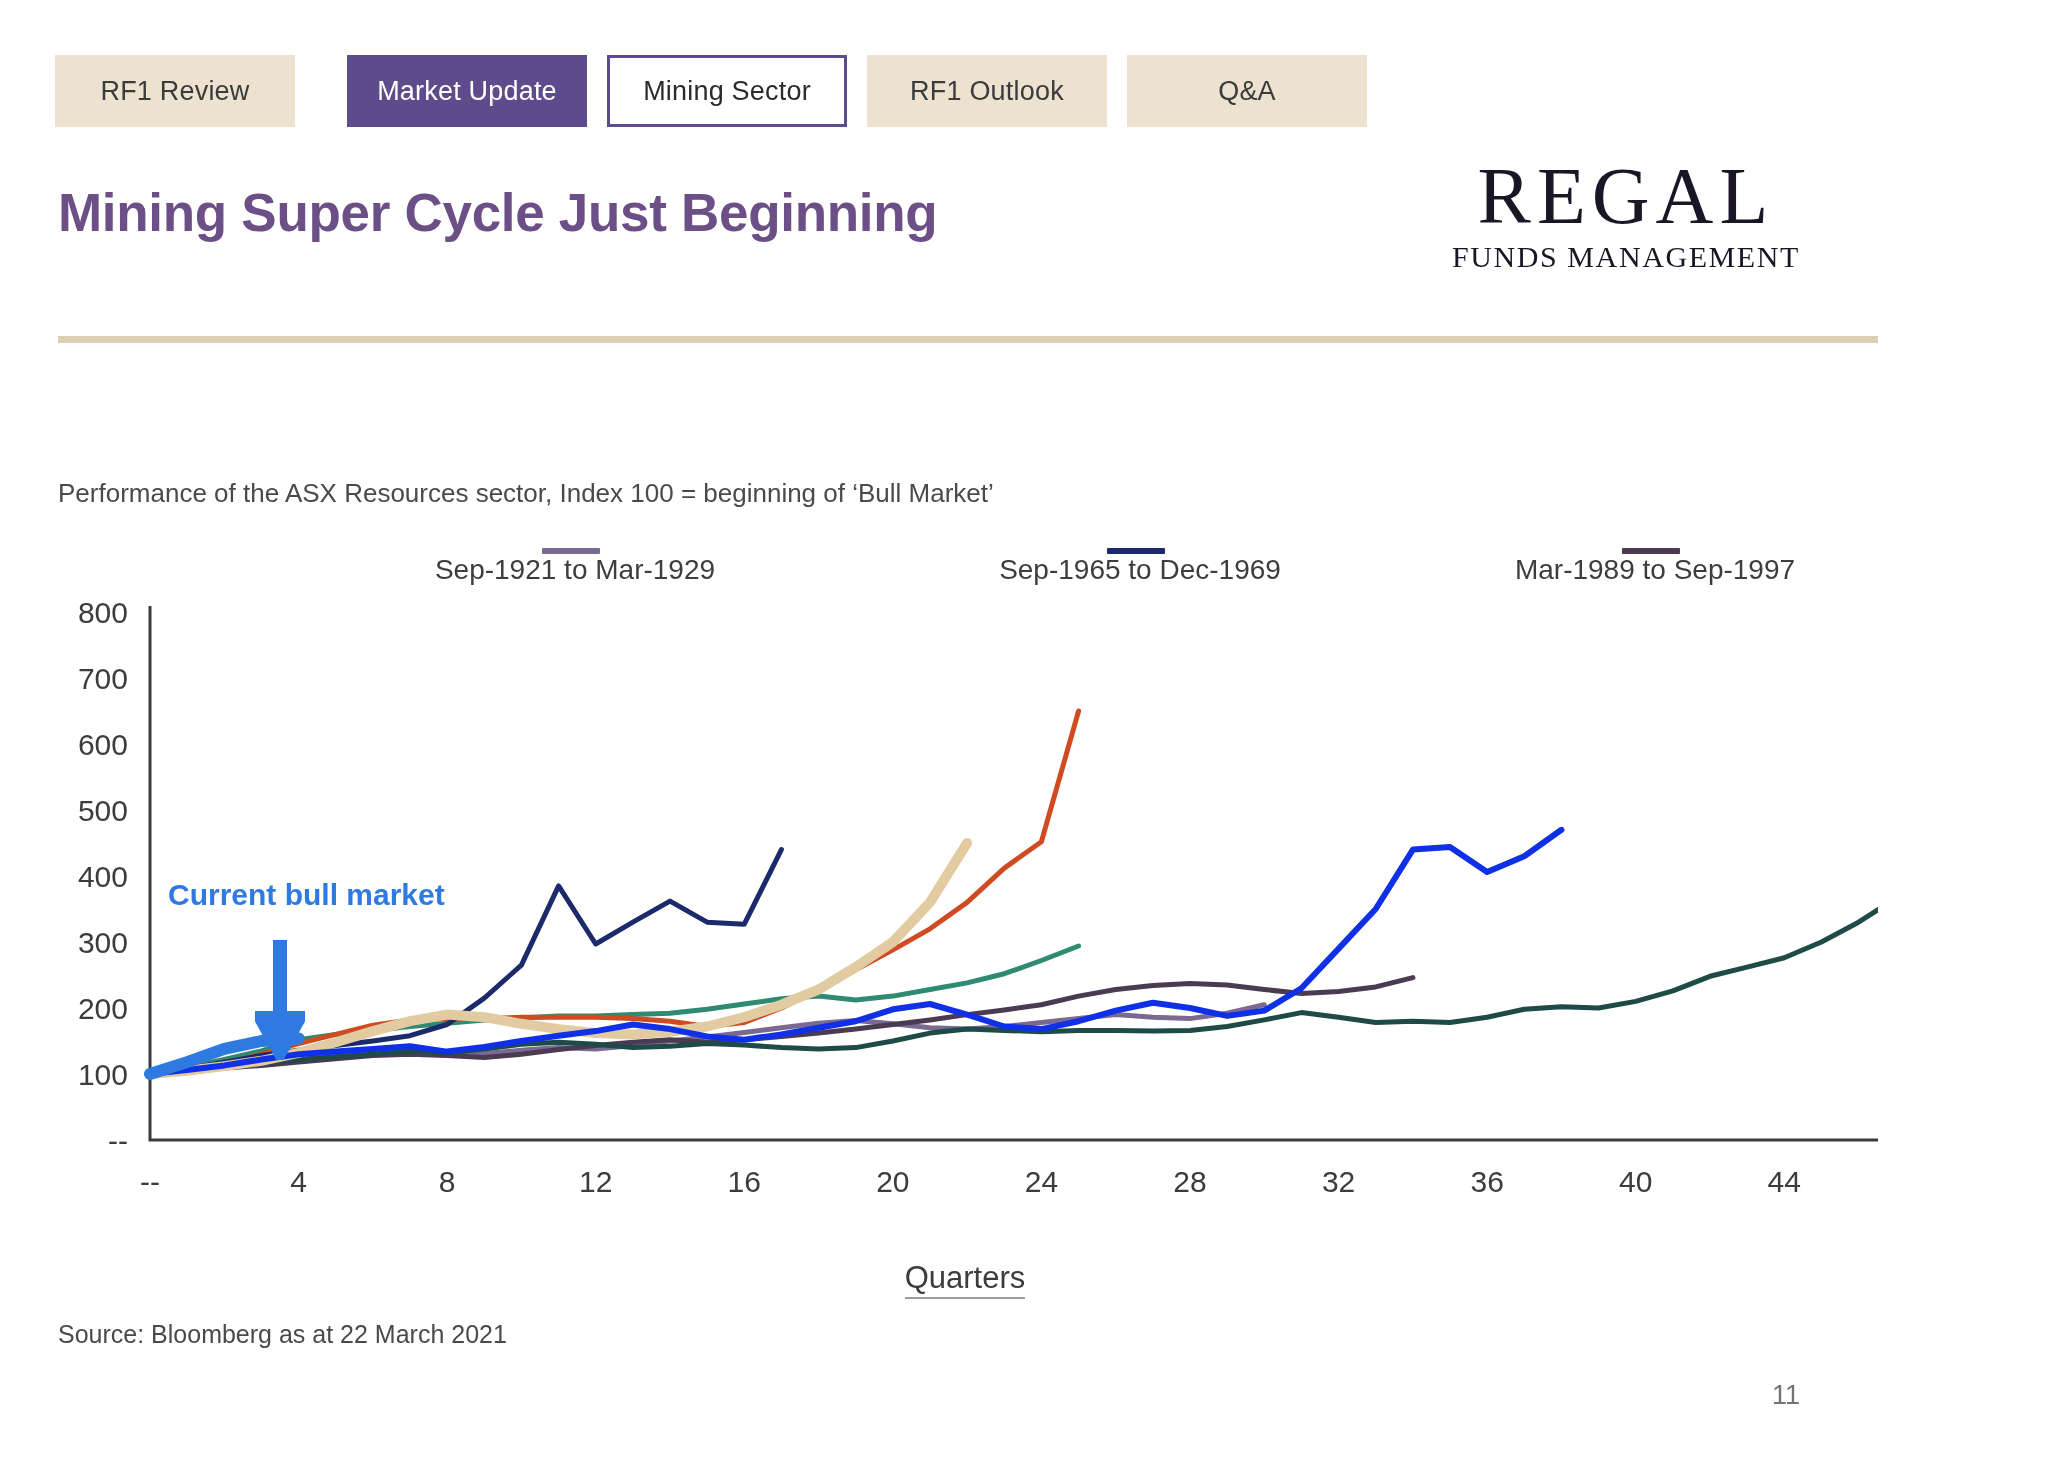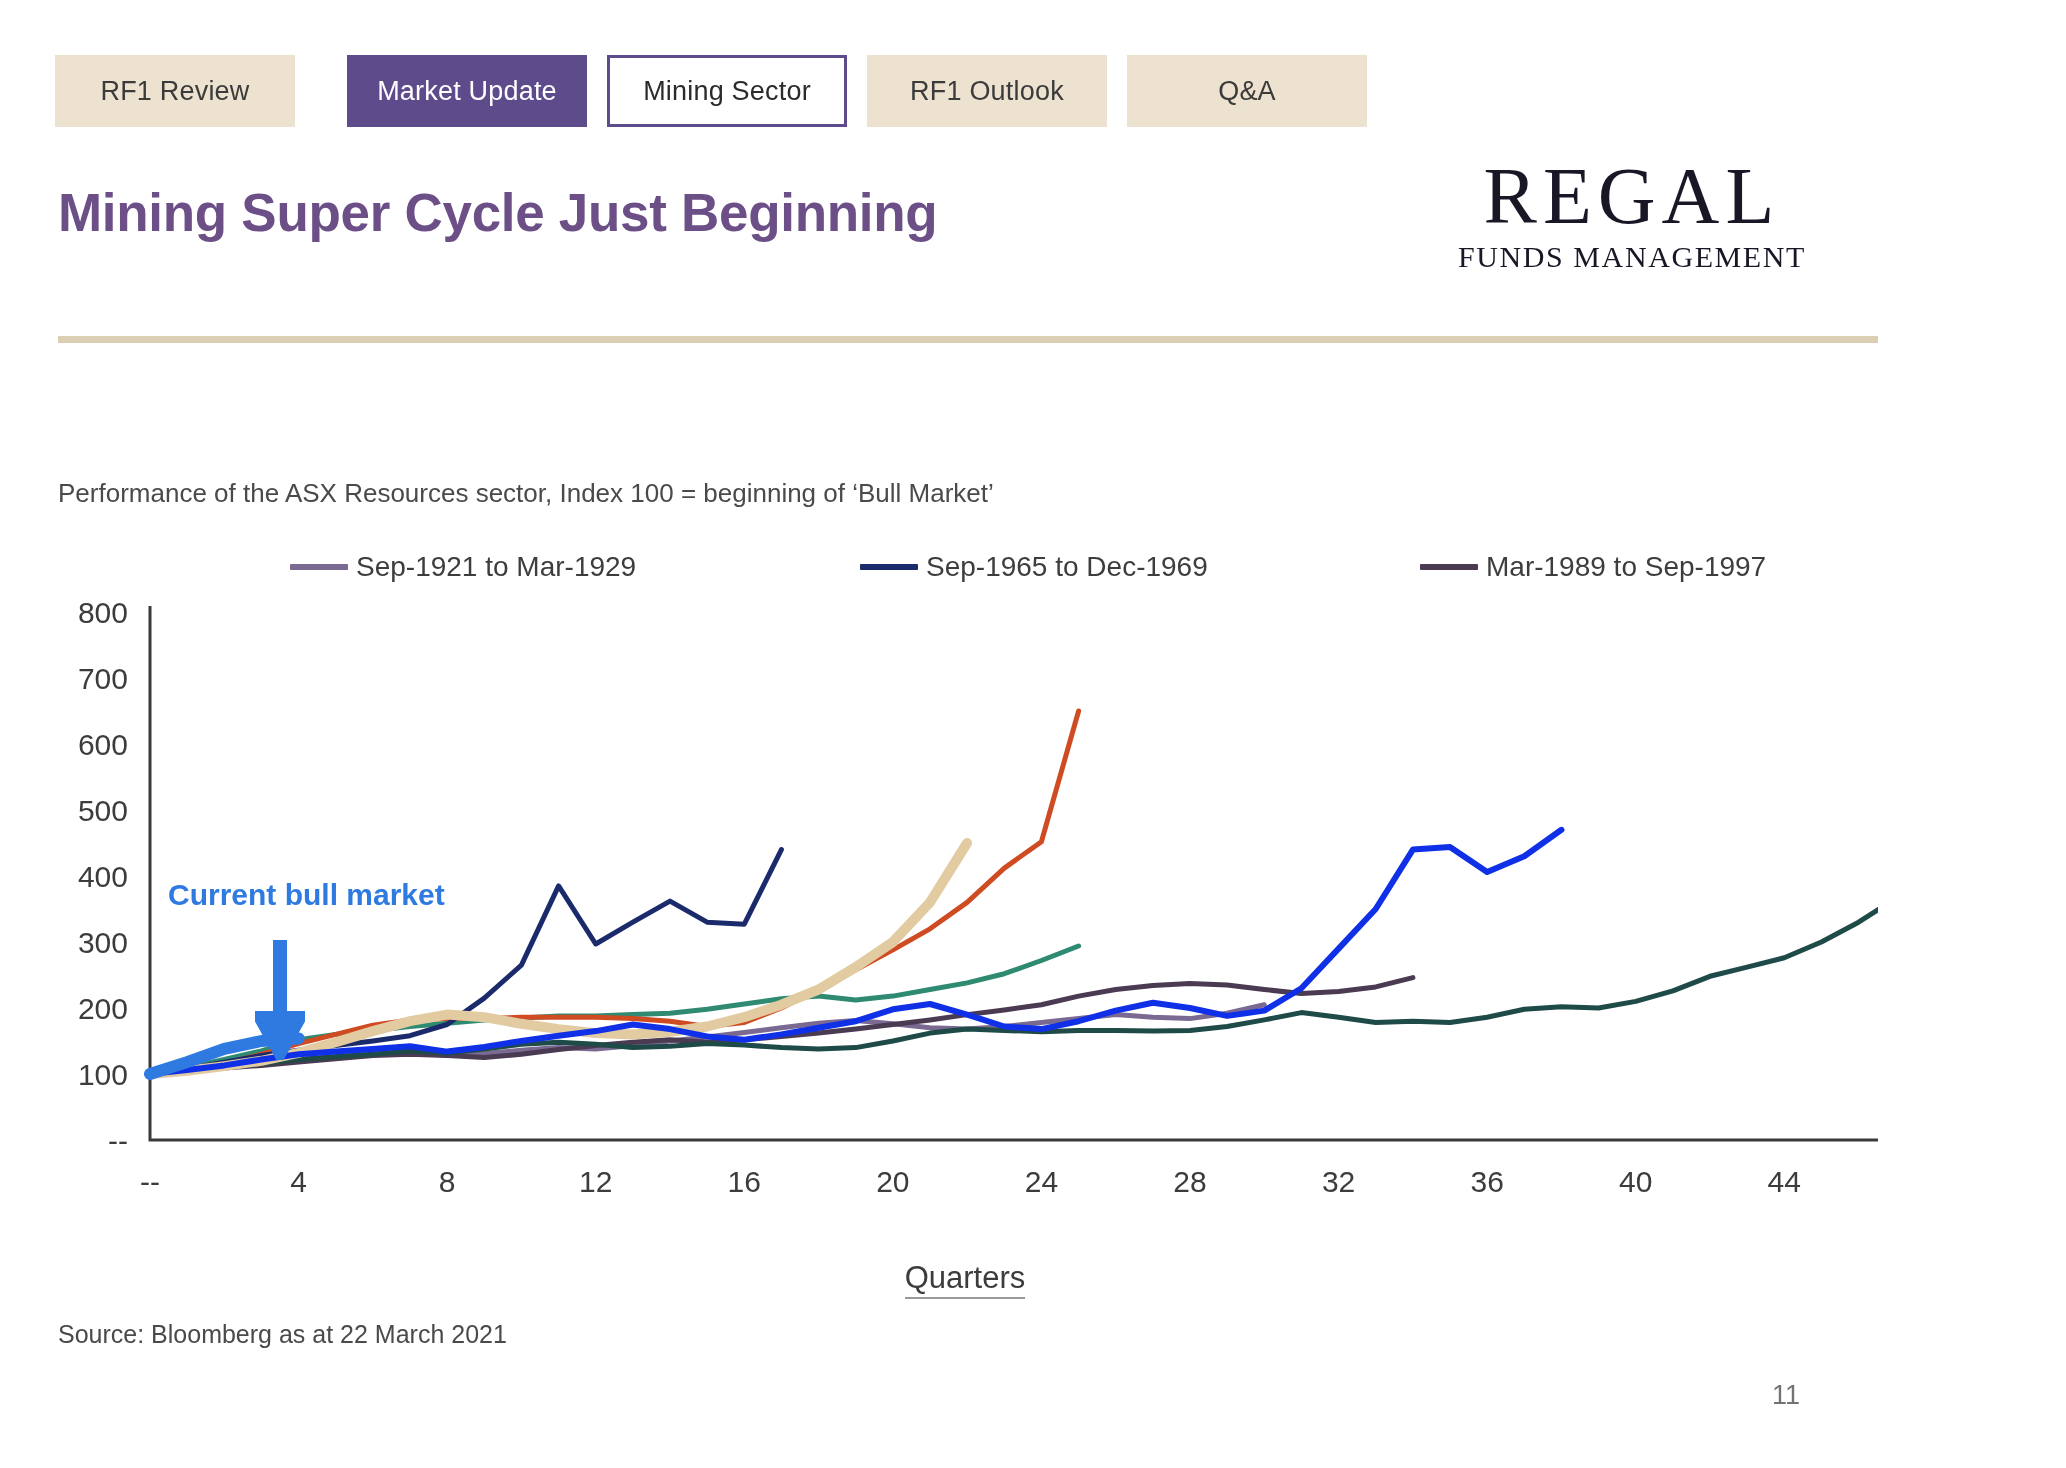--- a/index.html
+++ b/index.html
@@ -55,21 +55,21 @@
     left: 58px; top: 182px;
     font-size: 53px;
     font-weight: bold;
     color: #6b4f86;
     letter-spacing: -0.3px;
   }
 
   
   #logo {
     position: absolute;
-    right: 72px; top: 158px;
+    right: 78px; top: 158px;
     text-align: center;
     color: #1a1626;
     font-family: "Liberation Serif", serif;
   }
   #logo .word {
     font-size: 80px;
     letter-spacing: 6px;
     line-height: 0.95;
   }
   #logo .sub {
@@ -110,20 +110,21 @@
     grid-auto-rows: 38px;
     grid-auto-flow: column;
     column-gap: 0;
   }
   .legend-item {
     display: flex;
     align-items: center;
     font-size: 28px;
     color: #3d3d3d;
     white-space: nowrap;
+    flex-direction: column;
   }
   .legend-swatch {
     width: 58px;
     height: 6px;
     margin-right: 8px;
     flex: 0 0 auto;
     border-radius: 1px;
   }
 
   

